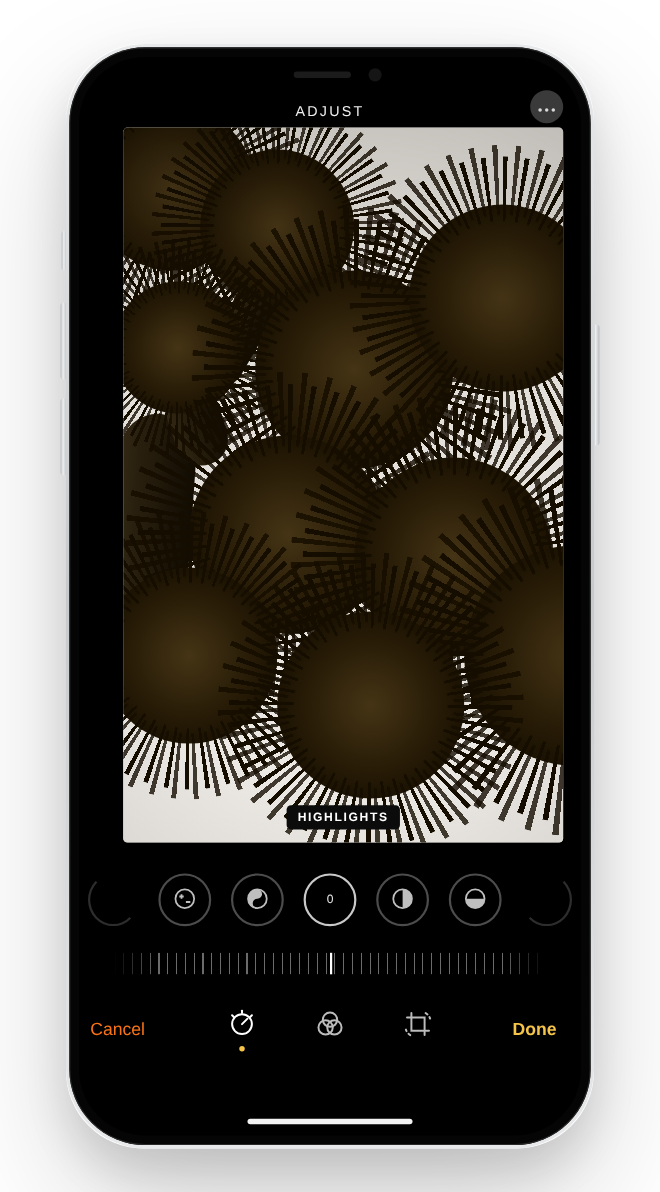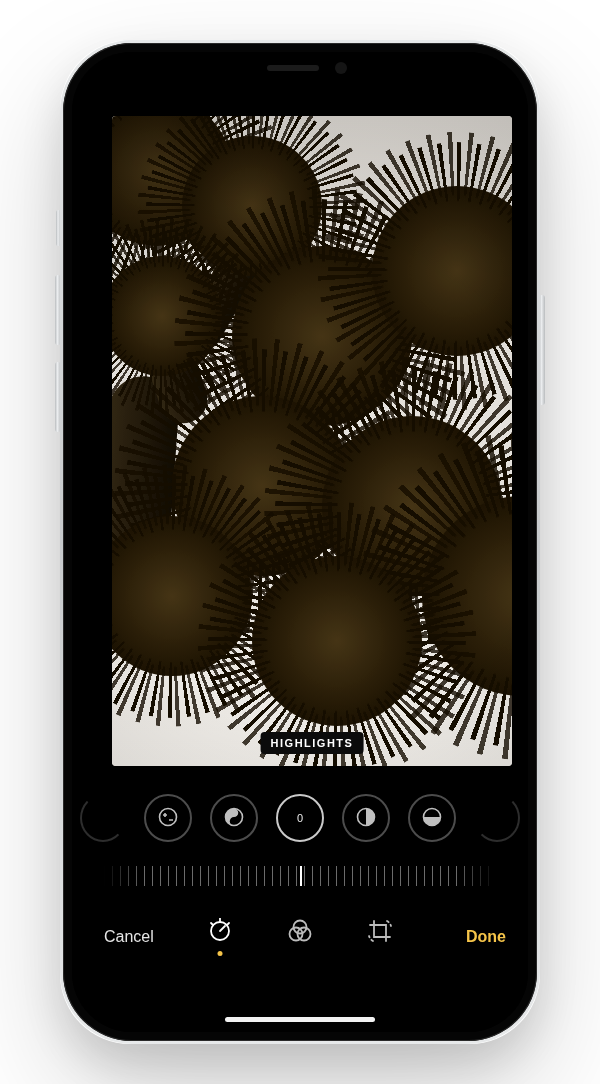--- a/index.html
+++ b/index.html
@@ -123,21 +123,21 @@
   .tabs{
     position:absolute;left:0;right:0;bottom:72px;height:56px;display:flex;align-items:center;justify-content:center;gap:46px;color:#bcbcbc;
   }
   .tab{position:relative;width:34px;height:34px;display:flex;align-items:center;justify-content:center;cursor:pointer}
   .tab.active{color:#fff}
   .tab .dot{position:absolute;bottom:-7px;left:50%;transform:translateX(-50%);width:5px;height:5px;border-radius:50%;background:var(--accent);display:none}
   .tab.active .dot{display:block}
   .tab svg{width:26px;height:26px}
 
   .cancel,.done{position:absolute;bottom:86px;font-size:16px}
-  .cancel{left:32px;color:#e5e5e5;cursor:pointer}
+  .cancel{left:10px;color:#f97316;cursor:pointer}
   .done{right:22px;color:var(--accent);cursor:pointer;font-weight:700}
 
   
   .home-ind{position:absolute;bottom:10px;left:50%;transform:translateX(-50%);width:150px;height:5px;background:#fff;border-radius:3px;opacity:.95}
 
 </style>
 </head>
 <body>
 
 <div class="stage">
@@ -147,20 +147,32 @@
   <div class="btn-side btn-vol2"></div>
   <div class="btn-side btn-pwr"></div>
 
   <div class="body-outer">
     <div class="body-inner">
       <div class="bezel">
         <div class="notch"></div>
 
         <div class="screen">
 
+          <div class="hdr">
+            <span class="hdr-title">ADJUST</span>
+            <div class="more-btn">
+              <span>
+                <svg viewBox="0 0 16 4">
+                    <circle cx="2" cy="2" r="1.6" fill="currentColor"></circle>
+                    <circle cx="8" cy="2" r="1.6" fill="currentColor"></circle>
+                    <circle cx="14" cy="2" r="1.6" fill="currentColor"></circle>
+                  </svg>
+              </span>
+            </div>
+          </div>
 
           <div class="photo">
             <div class="sky"></div>
             <div class="tree">
               <div class="trunk shade t1"></div>
               <div class="trunk shade t2"></div>
               <div class="trunk shade t3"></div>
               <div class="trunk shade t4"></div>
               <div class="trunk shade t5"></div>
               <div class="trunk shade t6"></div>

